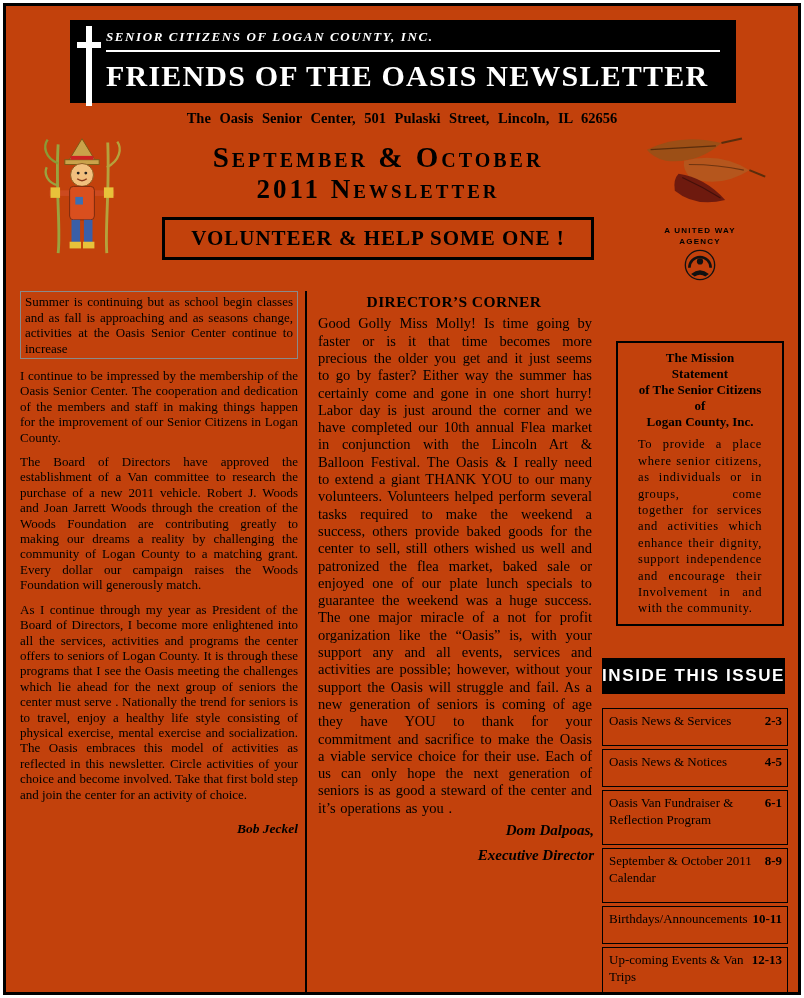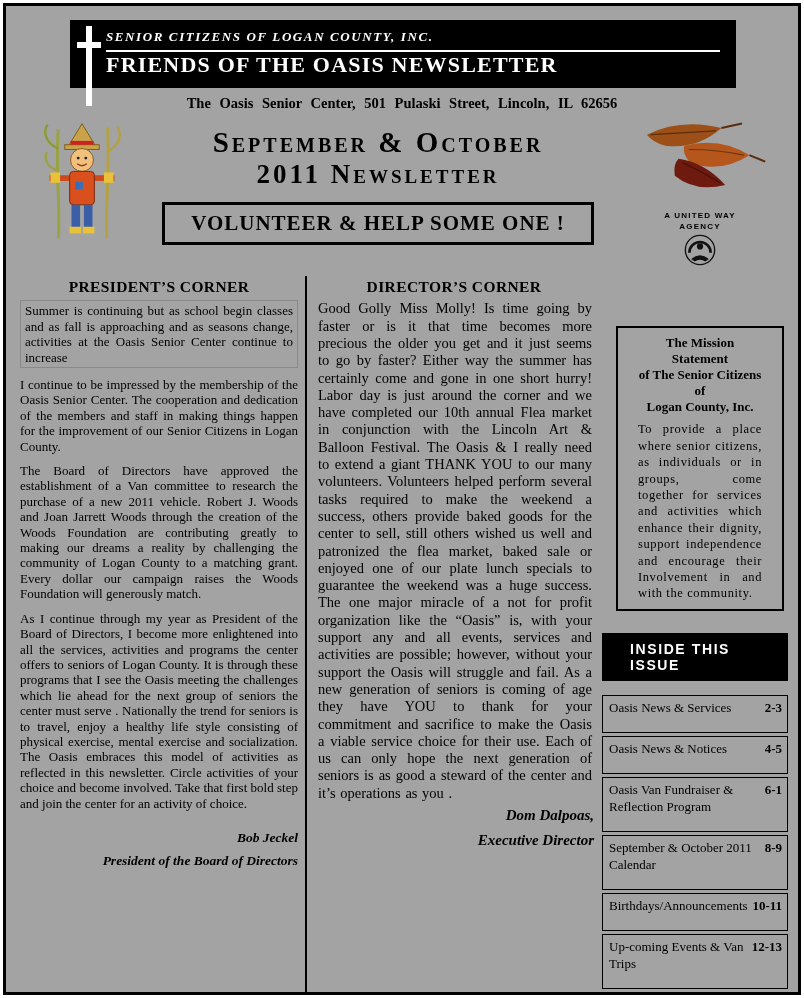--- a/index.html
+++ b/index.html
@@ -5,40 +5,40 @@
   * { box-sizing: border-box; }
   html,body { margin:0; padding:0; background:#fff; }
   body {
     width:804px; height:998px;
     font-family:"Liberation Serif","DejaVu Serif",serif;
     color:#000;
   }
   .page {
     width:798px; height:992px; margin:3px;
     border:3px solid #000;
-    overflow:hidden; position:relative; background:#a3a3a3;
+    overflow:hidden; position:relative; background:#c2410c;
   }
 
   
   .header-bar {
     margin:14px 62px 0 64px;
     background:#000; color:#fff;
     position:relative;
     padding:9px 10px 10px 36px;
   }
   .cross-wrap { position:absolute; left:7px; top:6px; }
   .org-line {
     font-size:13px; font-weight:bold; font-style:italic;
     letter-spacing:1.6px;
     border-bottom:2px solid #fff;
     padding-bottom:5px; margin-right:6px;
   }
   .main-title {
-    font-size:22px; font-weight:bold; letter-spacing:1.2px;
-    white-space:nowrap;
+    font-size:30px; font-weight:bold; letter-spacing:1.2px;
+    margin-top:7px; white-space:nowrap;
   }
   .address-line {
     text-align:center; font-weight:bold; font-size:14.5px;
     margin-top:7px; word-spacing:5px;
   }
 
   
   .mast-row { display:flex; margin:2px 20px 0 28px; align-items:flex-start; }
   .scarecrow-box { width:100px; flex:none; padding-top:4px; }
   .issue-center { flex:1; text-align:center; padding-top:12px; }
@@ -90,22 +90,22 @@
     border:2px solid #000; margin:50px 4px 0 14px; padding:7px 20px;
   }
   .mission-title { font-weight:bold; font-size:13px; text-align:center; line-height:16px; }
   .mission-body {
     margin-top:6px; font-size:12.5px; line-height:16.4px;
     text-align:justify; letter-spacing:.6px;
   }
   .inside-bar {
     background:#000; color:#fff; display:inline-block;
     font-family:"Liberation Sans","DejaVu Sans",sans-serif;
-    font-weight:bold; font-size:14px; letter-spacing:1.6px;
-    padding:8px 28px; margin:22px 0 14px 0;
+    font-weight:bold; font-size:17px; letter-spacing:1.6px;
+    padding:8px 0; margin:32px 0 14px 0;
   }
   .toc-row {
     border:1px solid #000; margin-bottom:3px;
     display:flex; align-items:flex-start; justify-content:space-between;
     padding:3px 5px 16px 6px; font-size:13px; line-height:17px;
   }
   .toc-label { flex:1; }
   .toc-pages { font-weight:bold; margin-left:4px; white-space:nowrap; }
 </style>
 </head>
@@ -180,28 +180,26 @@
           <circle cx="18" cy="14" r="3.5" fill="#111"></circle>
           <path d="M8 28 Q18 20 28 28 L24 31 Q18 27 12 31 Z" fill="#111"></path>
         </svg>
       </span>
     </div>
   </div>
 
   <div class="columns">
 
     <div class="col-left">
-      <div class="corner-heading">PRESIDENT’S CORNER</div>
       <p class="boxed">Summer is continuing but as school begin classes and as fall is approaching and as seasons change, activities at the Oasis Senior Center continue to increase</p>
       <p>I continue to be impressed by the membership of the Oasis Senior Center. The cooperation and dedication of the members and staff in making things happen for the improvement of our Senior Citizens in Logan County.</p>
       <p>The Board of Directors have approved the establishment of a Van committee to research the purchase of a new 2011 vehicle. Robert J. Woods and Joan Jarrett Woods through the creation of the Woods Foundation are contributing greatly to making our dreams a reality by challenging the community of Logan County to a matching grant. Every dollar our campaign raises the Woods Foundation will generously match.</p>
       <p>As I continue through my year as President of the Board of Directors, I become more enlightened into all the services, activities and programs the center offers to seniors of Logan County. It is through these programs that I see the Oasis meeting the challenges which lie ahead for the next group of seniors the center must serve . Nationally the trend for seniors is to travel, enjoy a healthy life style consisting of physical exercise, mental exercise and socialization. The Oasis embraces this model of activities as reflected in this newsletter. Circle activities of your choice and become involved. Take that first bold step and join the center for an activity of choice.</p>
       <div class="sig sig-left">
         <div>Bob Jeckel</div>
-        <div>President of the Board of Directors</div>
       </div>
     </div>
 
     <div class="v-divider"></div>
 
     <div class="col-mid">
       <div class="corner-heading">DIRECTOR’S CORNER</div>
       <p>Good Golly Miss Molly! Is time going by faster or is it that time becomes more precious the older you get and it just seems to go by faster? Either way the summer has certainly come and gone in one short hurry! Labor day is just around the corner and we have completed our 10th annual Flea market in conjunction with the Lincoln Art &amp; Balloon Festival. The Oasis &amp; I really need to extend a giant THANK YOU to our many volunteers.  Volunteers helped perform several tasks required to make the weekend a success, others provide baked goods for the center to sell, still others wished us well and patronized the flea market, baked sale or enjoyed one of our plate lunch specials to guarantee the weekend was a huge success. The one major miracle of a not for profit organization like the “Oasis” is, with your support any and all events, services and activities are possible; however, without your support the Oasis will struggle and fail. As a new generation of seniors is coming of age they have YOU to thank for your commitment and sacrifice to make the Oasis a viable service choice for their use. Each of us can only hope the next generation of seniors is as good a steward of the center and it’s operations as you .</p>
       <div class="sig sig-mid">
         <div>Dom Dalpoas,</div>

